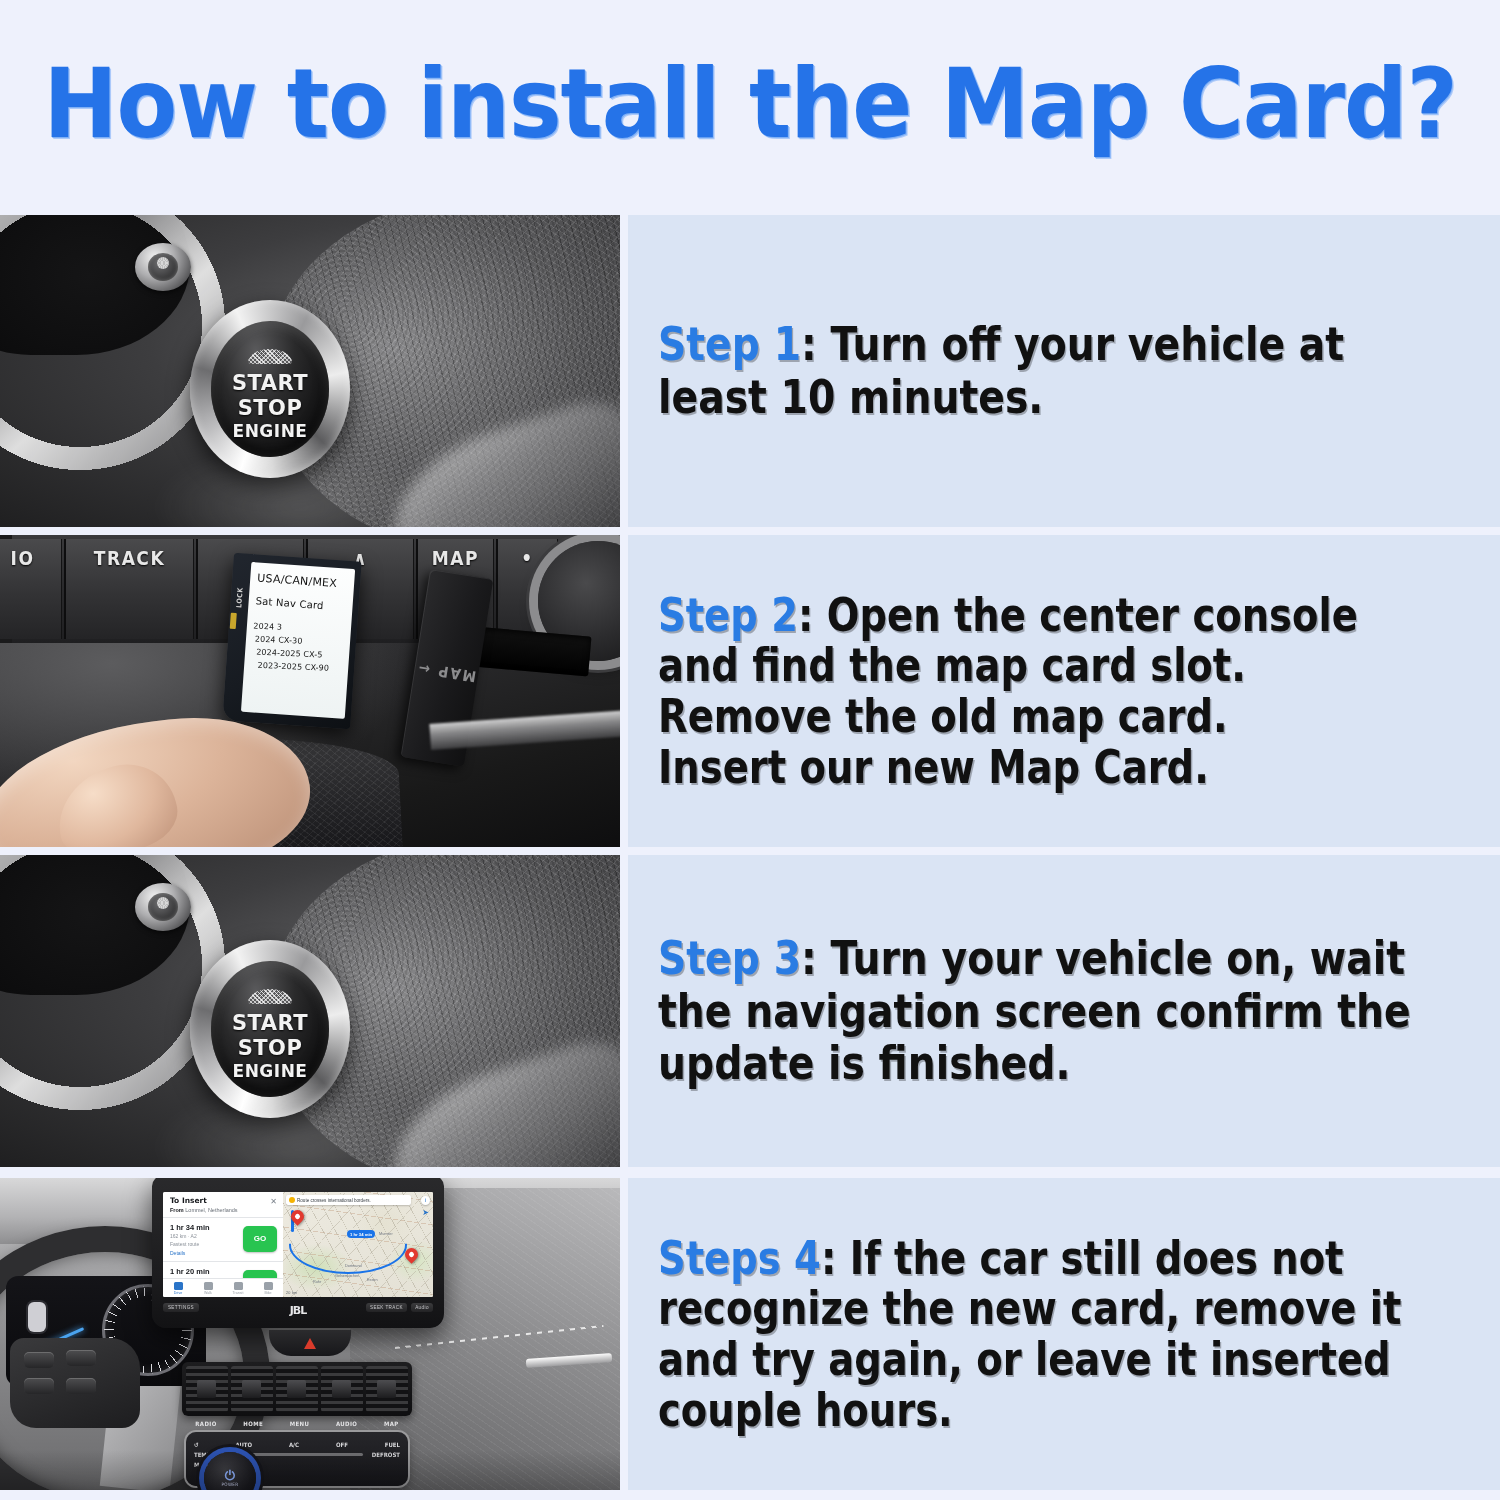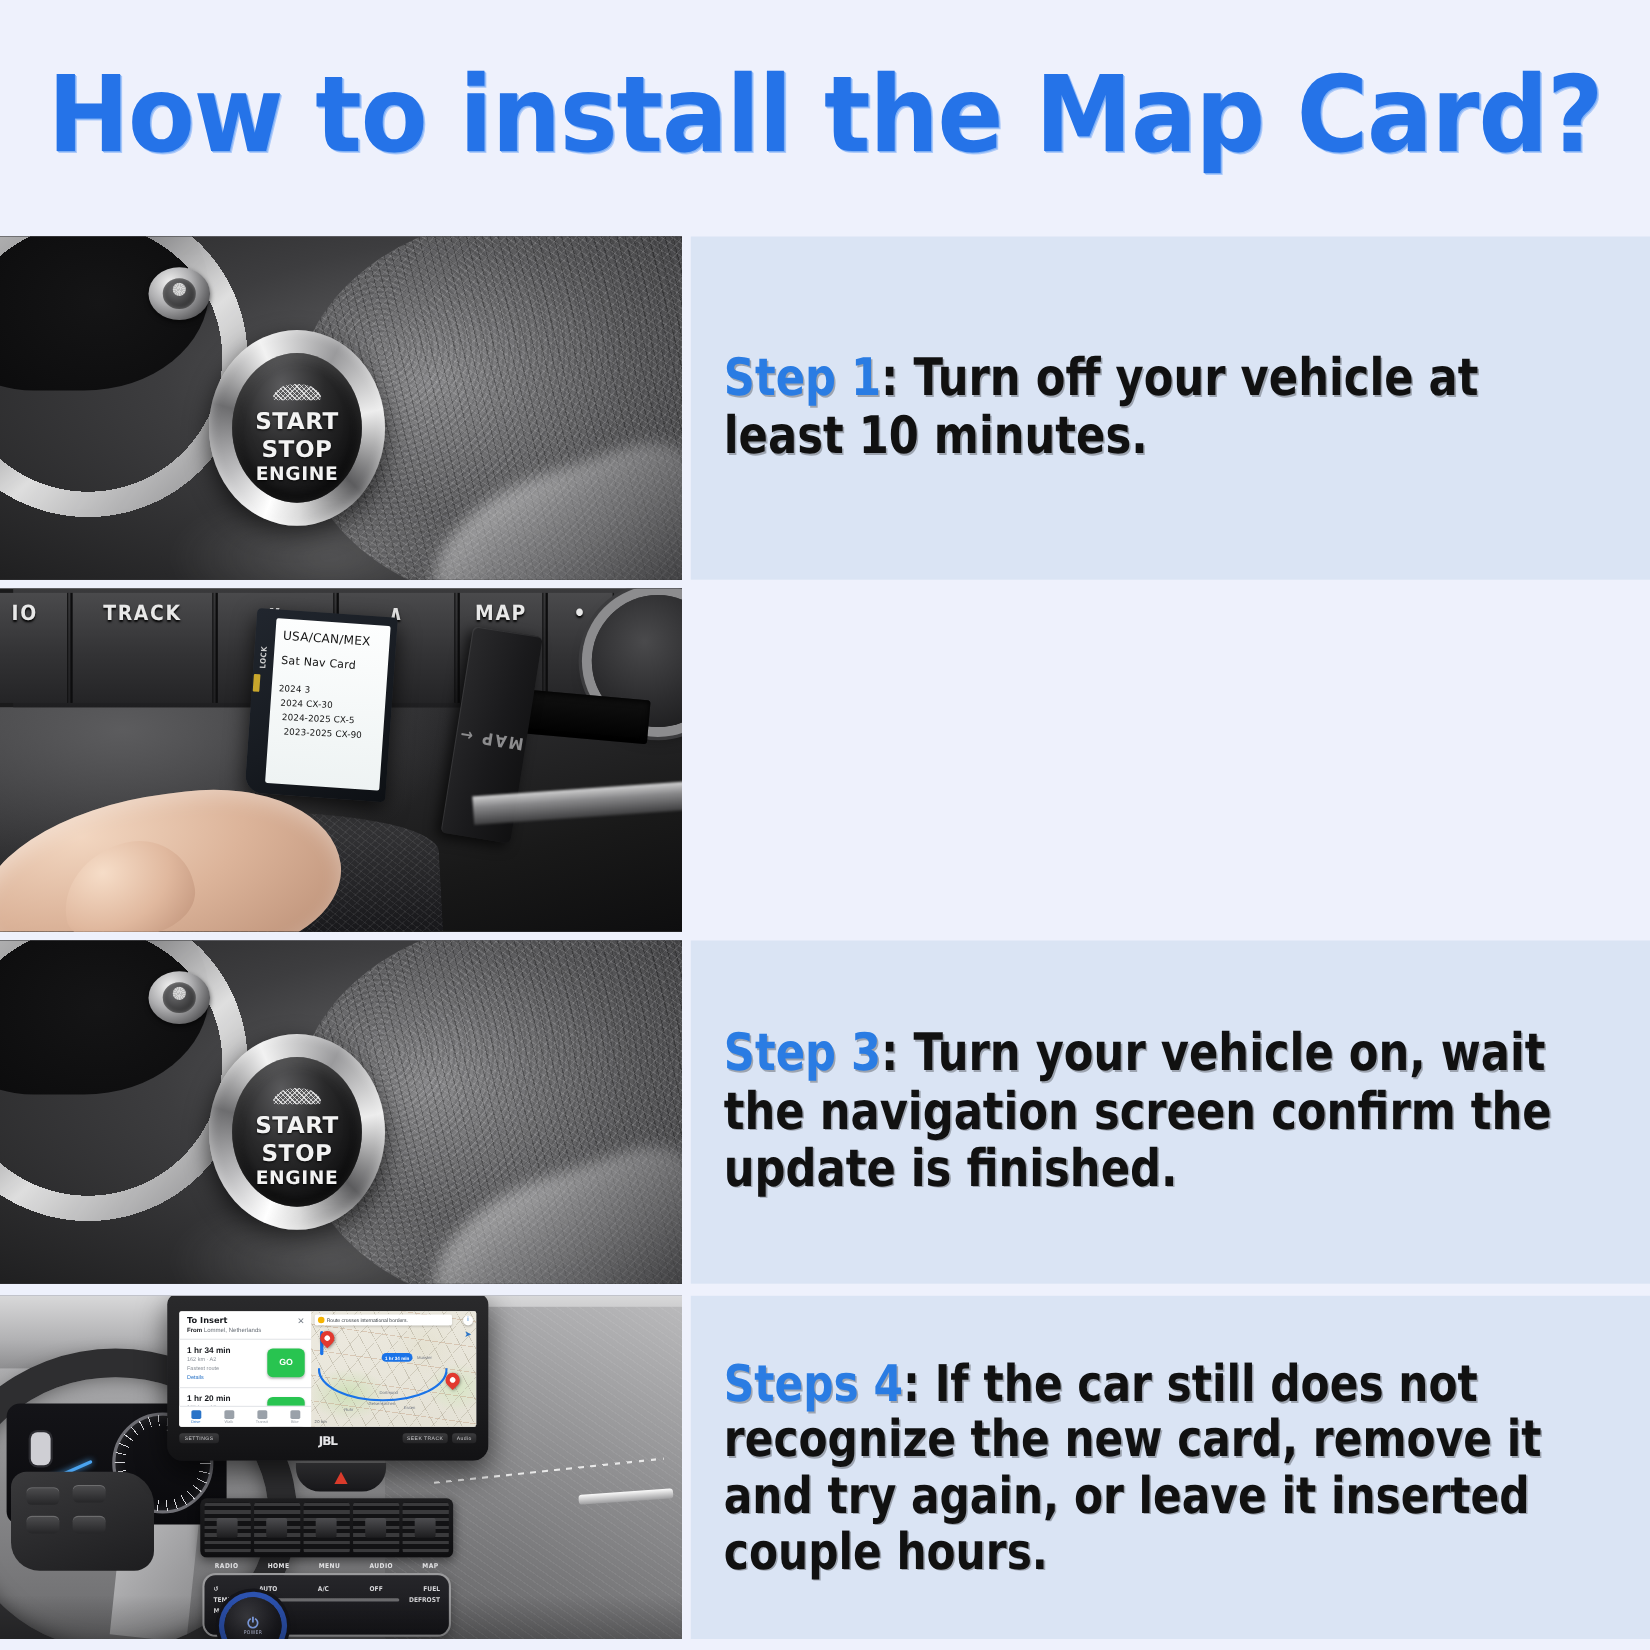--- a/index.html
+++ b/index.html
@@ -639,20 +639,27 @@
               <div>2023-2025 CX-90</div>
             </div>
           </div>
         </div>
 
         <div class="c2-hand"></div>
         <div class="c2-thumb"></div>
       </div>
     </div>
 
+    <div class="textpanel r2">
+      <div class="steptext">
+        <span class="lbl">Step 2</span><span>: </span><span style="white-space:pre-line">Open the center console and find the map card slot.
+Remove the old map card.
+Insert our new Map Card.</span>
+      </div>
+    </div>
   </div>
 
   <div class="row row-3">
 
     <div class="photo">
       <div class="pb-scene">
         <div class="pb-darkhole"></div>
         <div class="pb-chrome"></div>
         <div class="pb-leather"></div>
         <div class="pb-knob"></div>

